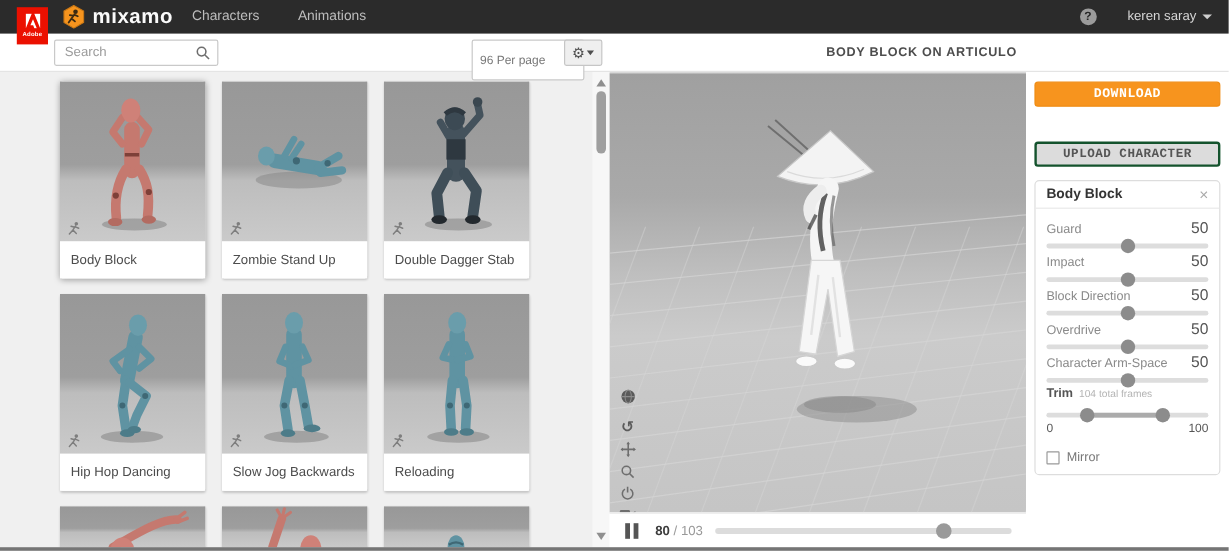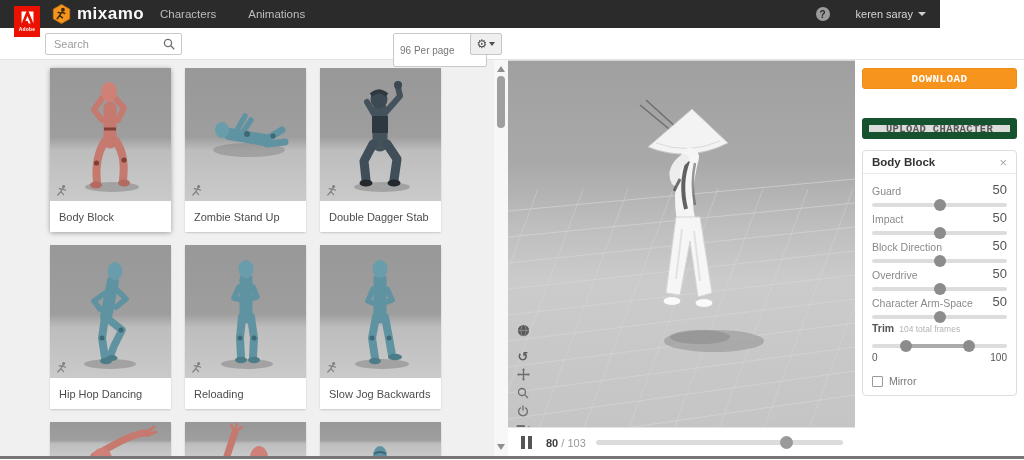--- a/index.html
+++ b/index.html
@@ -1,20 +1,20 @@
 <!DOCTYPE html>
 <html><head>
 <meta charset="utf-8">
 <style>
   * { margin:0; padding:0; box-sizing:border-box; }
   html,body { width:1024px; height:460px; overflow:hidden; }
   body { font-family:"Liberation Sans", sans-serif; background:#fff; position:relative; }
 
   
-  .topbar { position:absolute; left:0; top:0; width:940px; height:28px; background:#2b2b2b; z-index:30; }
+  .topbar { position:absolute; left:0; top:0; width:1024px; height:28px; background:#2b2b2b; z-index:30; }
   .adobe-logo { position:absolute; left:14px; top:6px; width:26px; height:31px; background:#eb1000; z-index:40;
                 display:flex; flex-direction:column; align-items:center; justify-content:center; }
   .adobe-logo svg { width:15px; height:13px; }
   .adobe-logo .adobe-word { color:#fff; font-size:5px; font-weight:bold; margin-top:2px; letter-spacing:.2px; }
   .brand { position:absolute; left:52px; top:4px; display:flex; align-items:center; gap:6px; }
   .brand-hex { width:19px; height:20px; }
   .brand-name { color:#fafafa; font-size:17px; font-weight:bold; letter-spacing:.5px; }
   .topnav { position:absolute; left:160px; top:0; height:28px; display:flex; align-items:center; gap:32px; }
   .nav-item { color:#bdbdbd; font-size:11.5px; cursor:pointer; }
   .topbar-right { position:absolute; right:14px; top:0; height:28px; display:flex; align-items:center; gap:26px; }
@@ -78,21 +78,21 @@
   .frame-text .cur { color:#3d3d3d; font-weight:bold; }
   .pb-slider { position:absolute; left:88px; right:12px; top:12px; height:5px; background:#dcdcdc; border-radius:3px; cursor:pointer; }
   .pb-handle { position:absolute; top:-4px; left:77%; width:13px; height:13px; margin-left:-6px; background:#9a9a9a; border-radius:50%; cursor:pointer; }
 
   
   .sidebar { position:absolute; left:855px; top:60px; width:169px; height:396px; background:#fff; }
   .side-btn { position:absolute; left:7px; width:155px; height:21px; border-radius:3px; font-weight:bold;
               display:flex; align-items:center; justify-content:center; letter-spacing:.4px; cursor:pointer;font-family:Liberation Mono, monospace; }
   .btn-download { top:8px; background:#f7941e; color:#fff; font-size:11px; border:1px solid #ef8c14; }
   .btn-aero { top:33px; background:#fbfbfb; color:#666; font-size:10.5px; border:1px solid #d8d8d8; }
-  .btn-upload { top:58px; background:#dcdcdc; color:#555; font-size:10.5px; border:7px solid #14532d; }
+  .btn-upload { top:58px; background:#dcdcdc; color:#555; font-size:10.5px; border:2px solid #14532d; }
 
   .panel { position:absolute; left:7px; top:90px; width:155px; height:246px; background:#fff; border:1px solid #ddd; border-radius:4px; }
   .panel-header { height:23px; display:flex; align-items:center; justify-content:space-between; padding:0 9px; border-bottom:1px solid #e9e9e9; }
   .panel-title { font-size:11.5px; font-weight:bold; color:#333; }
   .panel-close { font-size:13px; color:#aaa; cursor:pointer; line-height:1; }
   .panel-body { padding:6px 9px 0 9px; }
   .srow { display:flex; justify-content:space-between; align-items:flex-end; height:15px; margin-top:2px;text-align:center; }
   .slabel { font-size:10.5px; color:#8a8a8a; }
   .sval { font-size:13px; color:#555; }
   .strack { position:relative; height:4px; background:#ddd; border-radius:2px; margin:6px 0 3px 0; }
@@ -150,20 +150,21 @@
     </svg>
   </div>
   <div class="select-box">
     <span class="sel-text">96 Per page</span>
     <span class="chev"></span>
   </div>
   <div class="gear-btn">
     <span class="gear-glyph">⚙</span>
     <span class="mini-caret"></span>
   </div>
+  <div class="viewport-title">BODY BLOCK ON ARTICULO</div>
 </div>
 
 <div class="left-panel">
   <div class="cards-wrap">
 
     <div class="card selected">
       <div class="thumb">
         <svg class="fig" viewBox="0 0 121 133">
           <ellipse cx="62" cy="119" rx="27" ry="5" fill="#7e7e7e" opacity=".5"></ellipse>
           <path d="M60,40 L60,74" stroke="#c5796f" stroke-width="13" stroke-linecap="round"></path>
@@ -248,61 +249,61 @@
           <circle cx="8.6" cy="2.4" r="1.5" fill="#666"></circle>
           <path d="M8,4.2 L5.8,7.6 M7.8,5 L10.6,6.2 M7.4,5.4 L4.2,4.6 M5.8,7.6 L8.6,10.6 M5.8,7.6 L2.8,11" stroke="#666" stroke-width="1.2" fill="none" stroke-linecap="round"></path>
         </svg>
       </div>
       <div class="card-label">Hip Hop Dancing</div>
     </div>
 
     <div class="card">
       <div class="thumb">
         <svg class="fig" viewBox="0 0 121 133">
+          <ellipse cx="62" cy="119" rx="27" ry="5" fill="#7e7e7e" opacity=".5"></ellipse>
+          <path d="M60,34 L60,72" stroke="#5f93a2" stroke-width="13" stroke-linecap="round"></path>
+          <path d="M53,44 L48,56 L58,60" stroke="#5f93a2" stroke-width="5.5" fill="none" stroke-linecap="round" stroke-linejoin="round"></path>
+          <path d="M67,44 L72,55 L61,59" stroke="#5f93a2" stroke-width="5.5" fill="none" stroke-linecap="round" stroke-linejoin="round"></path>
+          <ellipse cx="60" cy="24" rx="7.5" ry="9" fill="#6a9dab"></ellipse>
+          <path d="M56,72 L52,93 L55,113" stroke="#5f93a2" stroke-width="8" fill="none" stroke-linecap="round" stroke-linejoin="round"></path>
+          <path d="M65,72 L69,93 L72,110" stroke="#5f93a2" stroke-width="8" fill="none" stroke-linecap="round" stroke-linejoin="round"></path>
+          <circle cx="52" cy="93" r="2.5" fill="#3f6875"></circle>
+            <circle cx="69" cy="93" r="2.5" fill="#3f6875"></circle>
+          <ellipse cx="55" cy="116" rx="6" ry="3.2" fill="#4d7c89"></ellipse>
+            <ellipse cx="75" cy="112" rx="7" ry="3.2" fill="#4d7c89"></ellipse>
+        </svg>
+        <svg class="run-icon" viewBox="0 0 13 13">
+          <circle cx="8.6" cy="2.4" r="1.5" fill="#666"></circle>
+          <path d="M8,4.2 L5.8,7.6 M7.8,5 L10.6,6.2 M7.4,5.4 L4.2,4.6 M5.8,7.6 L8.6,10.6 M5.8,7.6 L2.8,11" stroke="#666" stroke-width="1.2" fill="none" stroke-linecap="round"></path>
+        </svg>
+      </div>
+      <div class="card-label">Slow Jog Backwards</div>
+    </div>
+
+    <div class="card">
+      <div class="thumb">
+        <svg class="fig" viewBox="0 0 121 133">
           <ellipse cx="62" cy="119" rx="26" ry="5" fill="#7e7e7e" opacity=".5"></ellipse>
           <path d="M61,34 L61,72" stroke="#5f93a2" stroke-width="13" stroke-linecap="round"></path>
           <path d="M54,42 L49,53 L58,55" stroke="#5f93a2" stroke-width="5.5" fill="none" stroke-linecap="round" stroke-linejoin="round"></path>
           <path d="M68,42 L72,52 L61,55" stroke="#5f93a2" stroke-width="5.5" fill="none" stroke-linecap="round" stroke-linejoin="round"></path>
           <ellipse cx="61" cy="24" rx="7.5" ry="9" fill="#6a9dab"></ellipse>
           <path d="M57,72 L55,93 L56,112" stroke="#5f93a2" stroke-width="8" fill="none" stroke-linecap="round" stroke-linejoin="round"></path>
           <path d="M66,72 L69,93 L68,112" stroke="#5f93a2" stroke-width="8" fill="none" stroke-linecap="round" stroke-linejoin="round"></path>
           <circle cx="55" cy="93" r="2.5" fill="#3f6875"></circle>
             <circle cx="69" cy="93" r="2.5" fill="#3f6875"></circle>
           <ellipse cx="56" cy="115" rx="6" ry="3.2" fill="#4d7c89"></ellipse>
             <ellipse cx="69" cy="115" rx="6" ry="3.2" fill="#4d7c89"></ellipse>
         </svg>
         <svg class="run-icon" viewBox="0 0 13 13">
           <circle cx="8.6" cy="2.4" r="1.5" fill="#666"></circle>
           <path d="M8,4.2 L5.8,7.6 M7.8,5 L10.6,6.2 M7.4,5.4 L4.2,4.6 M5.8,7.6 L8.6,10.6 M5.8,7.6 L2.8,11" stroke="#666" stroke-width="1.2" fill="none" stroke-linecap="round"></path>
         </svg>
       </div>
       <div class="card-label">Reloading</div>
-    </div>
-
-    <div class="card">
-      <div class="thumb">
-        <svg class="fig" viewBox="0 0 121 133">
-          <ellipse cx="62" cy="119" rx="27" ry="5" fill="#7e7e7e" opacity=".5"></ellipse>
-          <path d="M60,34 L60,72" stroke="#5f93a2" stroke-width="13" stroke-linecap="round"></path>
-          <path d="M53,44 L48,56 L58,60" stroke="#5f93a2" stroke-width="5.5" fill="none" stroke-linecap="round" stroke-linejoin="round"></path>
-          <path d="M67,44 L72,55 L61,59" stroke="#5f93a2" stroke-width="5.5" fill="none" stroke-linecap="round" stroke-linejoin="round"></path>
-          <ellipse cx="60" cy="24" rx="7.5" ry="9" fill="#6a9dab"></ellipse>
-          <path d="M56,72 L52,93 L55,113" stroke="#5f93a2" stroke-width="8" fill="none" stroke-linecap="round" stroke-linejoin="round"></path>
-          <path d="M65,72 L69,93 L72,110" stroke="#5f93a2" stroke-width="8" fill="none" stroke-linecap="round" stroke-linejoin="round"></path>
-          <circle cx="52" cy="93" r="2.5" fill="#3f6875"></circle>
-            <circle cx="69" cy="93" r="2.5" fill="#3f6875"></circle>
-          <ellipse cx="55" cy="116" rx="6" ry="3.2" fill="#4d7c89"></ellipse>
-            <ellipse cx="75" cy="112" rx="7" ry="3.2" fill="#4d7c89"></ellipse>
-        </svg>
-        <svg class="run-icon" viewBox="0 0 13 13">
-          <circle cx="8.6" cy="2.4" r="1.5" fill="#666"></circle>
-          <path d="M8,4.2 L5.8,7.6 M7.8,5 L10.6,6.2 M7.4,5.4 L4.2,4.6 M5.8,7.6 L8.6,10.6 M5.8,7.6 L2.8,11" stroke="#666" stroke-width="1.2" fill="none" stroke-linecap="round"></path>
-        </svg>
-      </div>
-      <div class="card-label">Slow Jog Backwards</div>
     </div>
 
     <div class="card partial">
       <div class="thumb">
         <svg class="fig" viewBox="0 0 121 35" style="height:35px;">
           <path d="M44,34 C62,24 84,10 98,11" stroke="#c5796f" stroke-width="7" fill="none" stroke-linecap="round"></path>
           <path d="M96,11 L104,5 M98,13 L106,10" stroke="#c5796f" stroke-width="3" stroke-linecap="round"></path>
           <ellipse cx="52" cy="37" rx="10" ry="11" fill="#cf8178"></ellipse>
         </svg>
       </div>

